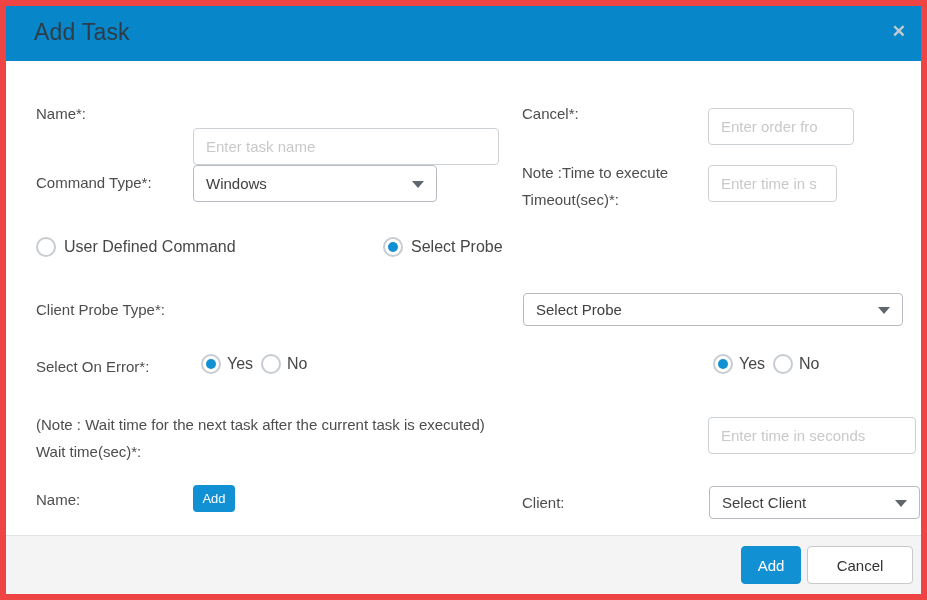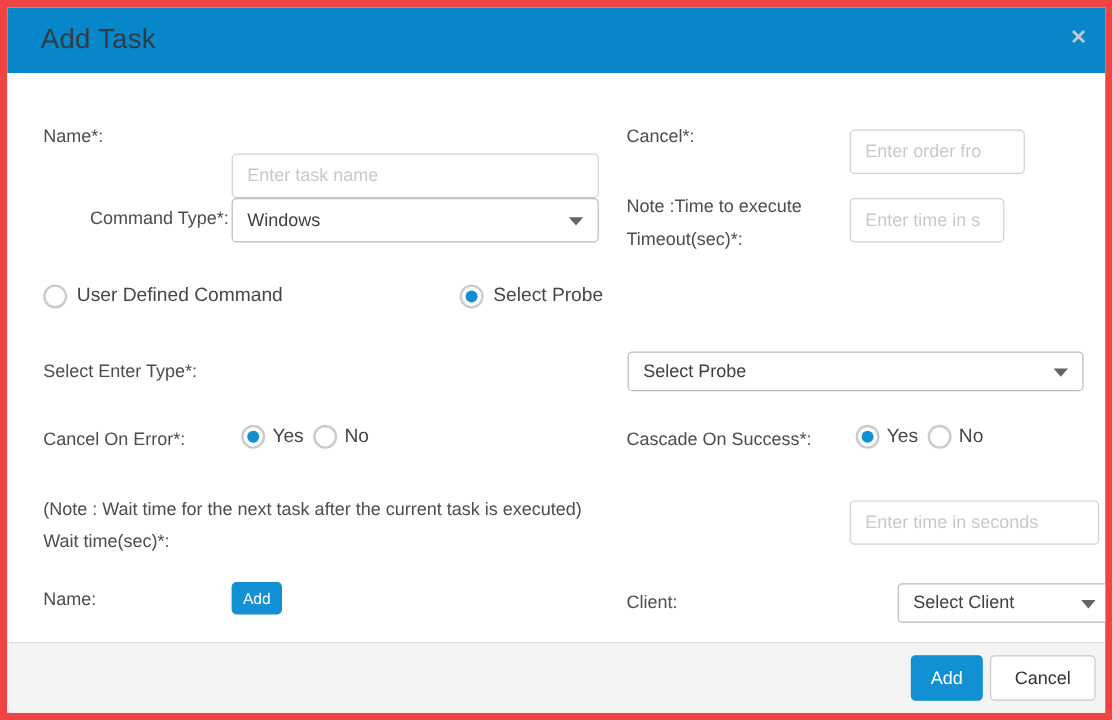--- a/index.html
+++ b/index.html
@@ -39,86 +39,85 @@
 
   .btn-small { position:absolute; background:#1191d3; color:#fff; border:none; border-radius:4px;
                font-size:13px; font-family:inherit; cursor:pointer; }
 
   
   .modal-footer { position:absolute; left:0; right:0; bottom:0; height:59px; background:#f4f4f4;
                   border-top:1px solid #e2e2e2; display:flex; align-items:center;
                   justify-content:flex-end; gap:6px; padding-right:8px; }
   .btn { height:38px; border-radius:4px; font-size:15px; font-family:inherit; cursor:pointer; }
   .btn-primary { width:60px; background:#1191d3; color:#fff; border:1px solid #1191d3; }
-  .btn-default { width:88px; background:#fff; color:#333; border:1px solid #c9c9c9; }
+  .btn-default { width:106px; background:#fff; color:#333; border:1px solid #c9c9c9; }
 </style>
 </head>
 <body>
 
 <div class="modal">
 
   <div class="modal-header">
     <span class="modal-title">Add Task</span>
     <span class="close">✕</span>
   </div>
 
   <div class="modal-body">
 
     <label class="field-label" style="left:30px; top:44px;">Name*:</label>
     <input class="text-input" style="left: 187px; top: 35px; width: 306px; height: 37px; margin-top: 32px;" placeholder="Enter task name">
 
     <label class="field-label" style="left:516px; top:44px;">Cancel*:</label>
     <input class="text-input" style="left: 702px; top: 47px; width: 146px; height: 37px;" placeholder="Enter order fro">
 
-    <label class="field-label" style="left:30px; top:113px;margin-left:39px;">Command Type*:</label>
-    <div class="select" style="left:187px; top:104px; width:306px; height:37px;">
+    <label class="field-label" style="left:30px; top:113px;">Command Type*:</label>
+    <div class="select" style="left:187px; top:104px; width:244px; height:37px;">
       <span>Windows</span>
       <span class="caret"></span>
     </div>
 
     <div class="field-label two-line" style="left:516px; top:98px;">
       <span>Note :Time to execute</span>
       <span>Timeout(sec)*:</span>
     </div>
     <input class="text-input" style="left: 702px; top: 104px; width: 129px; height: 37px;" placeholder="Enter time in s">
 
     <span class="radio" style="left:30px; top:176px;"></span>
     <span class="radio-label" style="left:58px; top:177px;">User Defined Command</span>
     <span class="radio checked" style="left:377px; top:176px;"></span>
     <span class="radio-label" style="left:405px; top:177px;">Select Probe</span>
 
-    <label class="field-label" style="left:30px; top:240px;">Select Enter Type*:</label>
+    <label class="field-label" style="left:30px; top:240px;">Client Probe Type*:</label>
     <div class="select" style="left:517px; top:232px; width:380px; height:33px;">
       <span>Select Probe</span>
       <span class="caret"></span>
     </div>
 
-    <label class="field-label" style="left:30px; top:297px;">Cancel On Error*:</label>
+    <label class="field-label" style="left:30px; top:297px;">Select On Error*:</label>
     <span class="radio checked" style="left:195px; top:293px;"></span>
     <span class="radio-label" style="left:221px; top:294px;">Yes</span>
     <span class="radio" style="left:255px; top:293px;"></span>
     <span class="radio-label" style="left:281px; top:294px;">No</span>
 
-    <label class="field-label" style="left:516px; top:297px;">Cascade On Success*:</label>
     <span class="radio checked" style="left:707px; top:293px;"></span>
     <span class="radio-label" style="left:733px; top:294px;">Yes</span>
     <span class="radio" style="left:767px; top:293px;"></span>
     <span class="radio-label" style="left:793px; top:294px;">No</span>
 
     <div class="field-label two-line" style="left:30px; top:350px;">
       <span>(Note : Wait time for the next task after the current task is executed)</span>
       <span>Wait time(sec)*:</span>
     </div>
     <input class="text-input" style="left: 702px; top: 356px; width: 208px; height: 37px;" placeholder="Enter time in seconds">
 
     <label class="field-label" style="left:30px; top:430px;">Name:</label>
     <button class="btn-small" style="left:187px; top:424px; width:42px; height:27px;">Add</button>
 
     <label class="field-label" style="left:516px; top:433px;">Client:</label>
-    <div class="select" style="left:703px; top:425px; width:178px; height:33px;margin-left:39px;">
+    <div class="select" style="left:703px; top:425px; width:211px; height:33px;">
       <span>Select Client</span>
       <span class="caret"></span>
     </div>
 
   </div>
 
   <div class="modal-footer">
     <button class="btn btn-primary">Add</button>
     <button class="btn btn-default">Cancel</button>
   </div>

